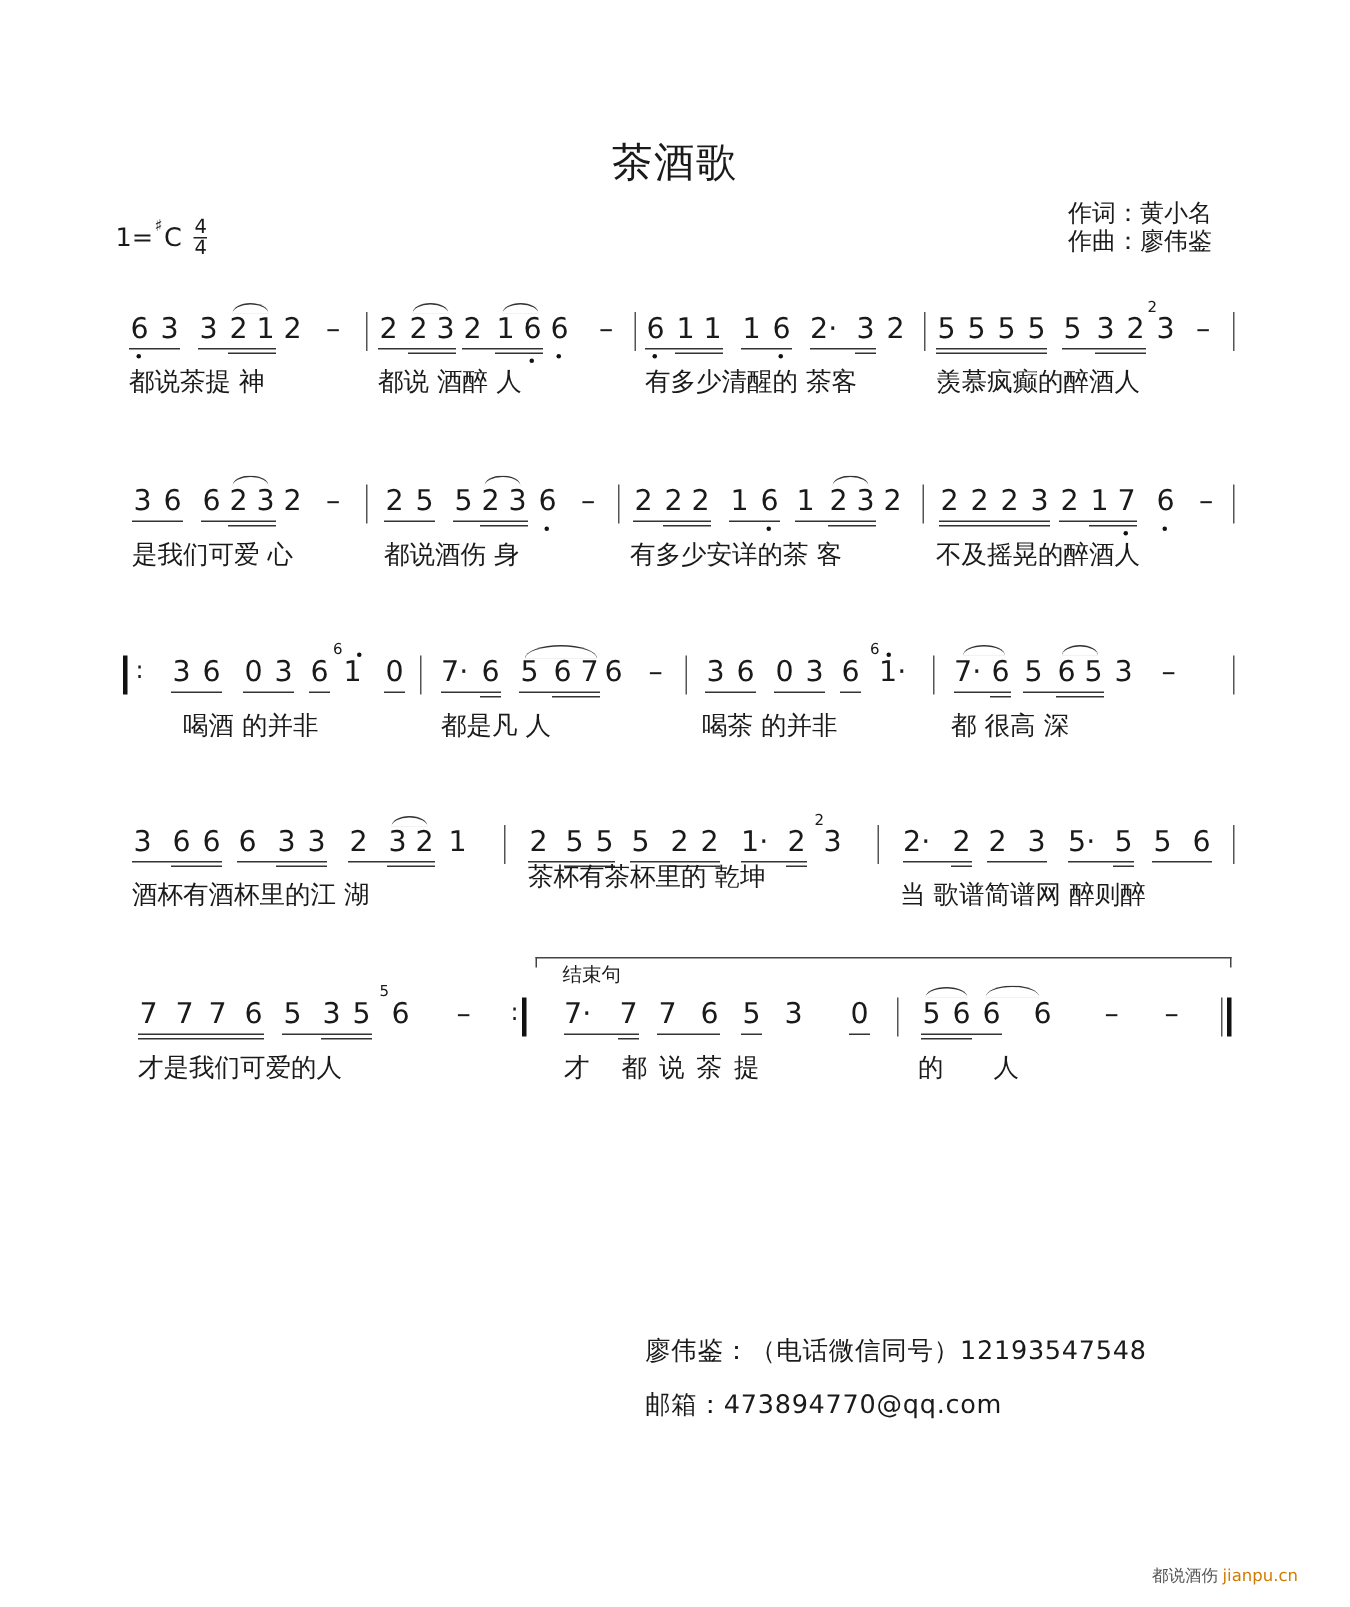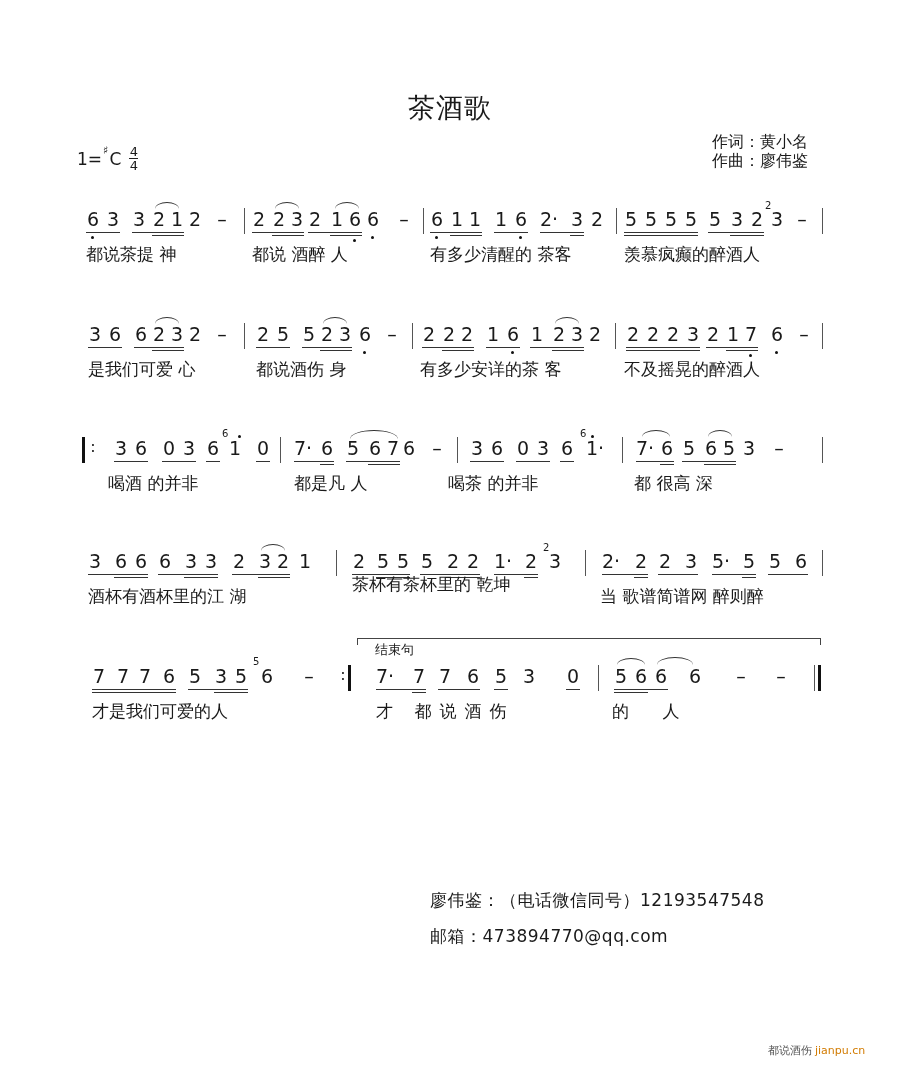--- a/index.html
+++ b/index.html
@@ -238,23 +238,23 @@
     <span class="n" style="left:682px">5</span>
     <span class="n" style="left:704px">6</span>
     <span class="n" style="left:722px">5</span>
     <span class="u1" style="left:682px;width:54px;top:24px"></span>
     <span class="u2" style="left:704px;width:32px;top:27px"></span>
     <span class="slur" style="left:708px;width:24px;top:-7px"></span>
     <span class="n" style="left:742px">3</span>
     <span class="n" style="left:772px">–</span>
     <span class="bar" style="left:822px;top:0"></span>
   </div>
-  <span class="ly" style="left:108px;top:35px">喝酒 的并非</span>
+  <span class="ly" style="left:122px;top:35px">喝酒 的并非</span>
   <span class="ly" style="left:294px;top:35px">都是凡 人</span>
-  <span class="ly" style="left:448px;top:35px">喝茶 的并非</span>
+  <span class="ly" style="left:468px;top:35px">喝茶 的并非</span>
   <span class="ly" style="left:634px;top:35px">都 很高 深</span>
 </div>
 
 <div class="system" style="top:550px;">
   <div style="position:absolute;left:0;top:0;width:900px;height:60px;">
     <span class="n" style="left:88px">3</span>
     <span class="n" style="left:114px">6</span>
     <span class="n" style="left:134px">6</span>
     <span class="u1" style="left:88px;width:60px;top:24px"></span>
     <span class="u2" style="left:114px;width:34px;top:27px"></span>
@@ -350,21 +350,21 @@
     <span class="u2" style="left:614px;width:34px;top:27px"></span>
     <span class="slur" style="left:617px;width:28px;top:-7px"></span>
     <span class="slur" style="left:657px;width:36px;top:-8px;height:7px"></span>
     <span class="n" style="left:688px">6</span>
     <span class="n" style="left:734px">–</span>
     <span class="n" style="left:774px">–</span>
     <span class="bar" style="left:814px;top:0"></span>
     <span class="bar thick" style="left:818px;top:0;width:3px"></span>
   </div>
   <span class="ly" style="left:92px;top:35px">才是我们可爱的人</span>
-  <span class="ly" style="left:376px;top:35px;letter-spacing:8px">才 都说酒伤</span>
+  <span class="ly" style="left:376px;top:35px;letter-spacing:8px">才 都说茶提</span>
   <span class="ly" style="left:612px;top:35px;letter-spacing:14px">的 人</span>
 </div>
 
 <div class="contact" style="top:889px">廖伟鉴：（电话微信同号）12193547548</div>
 <div class="contact" style="top:925px">邮箱：473894770@qq.com</div>
 
 <div class="watermark">
   <span>都说酒伤</span><span class="url">jianpu.cn</span>
 </div>
 

